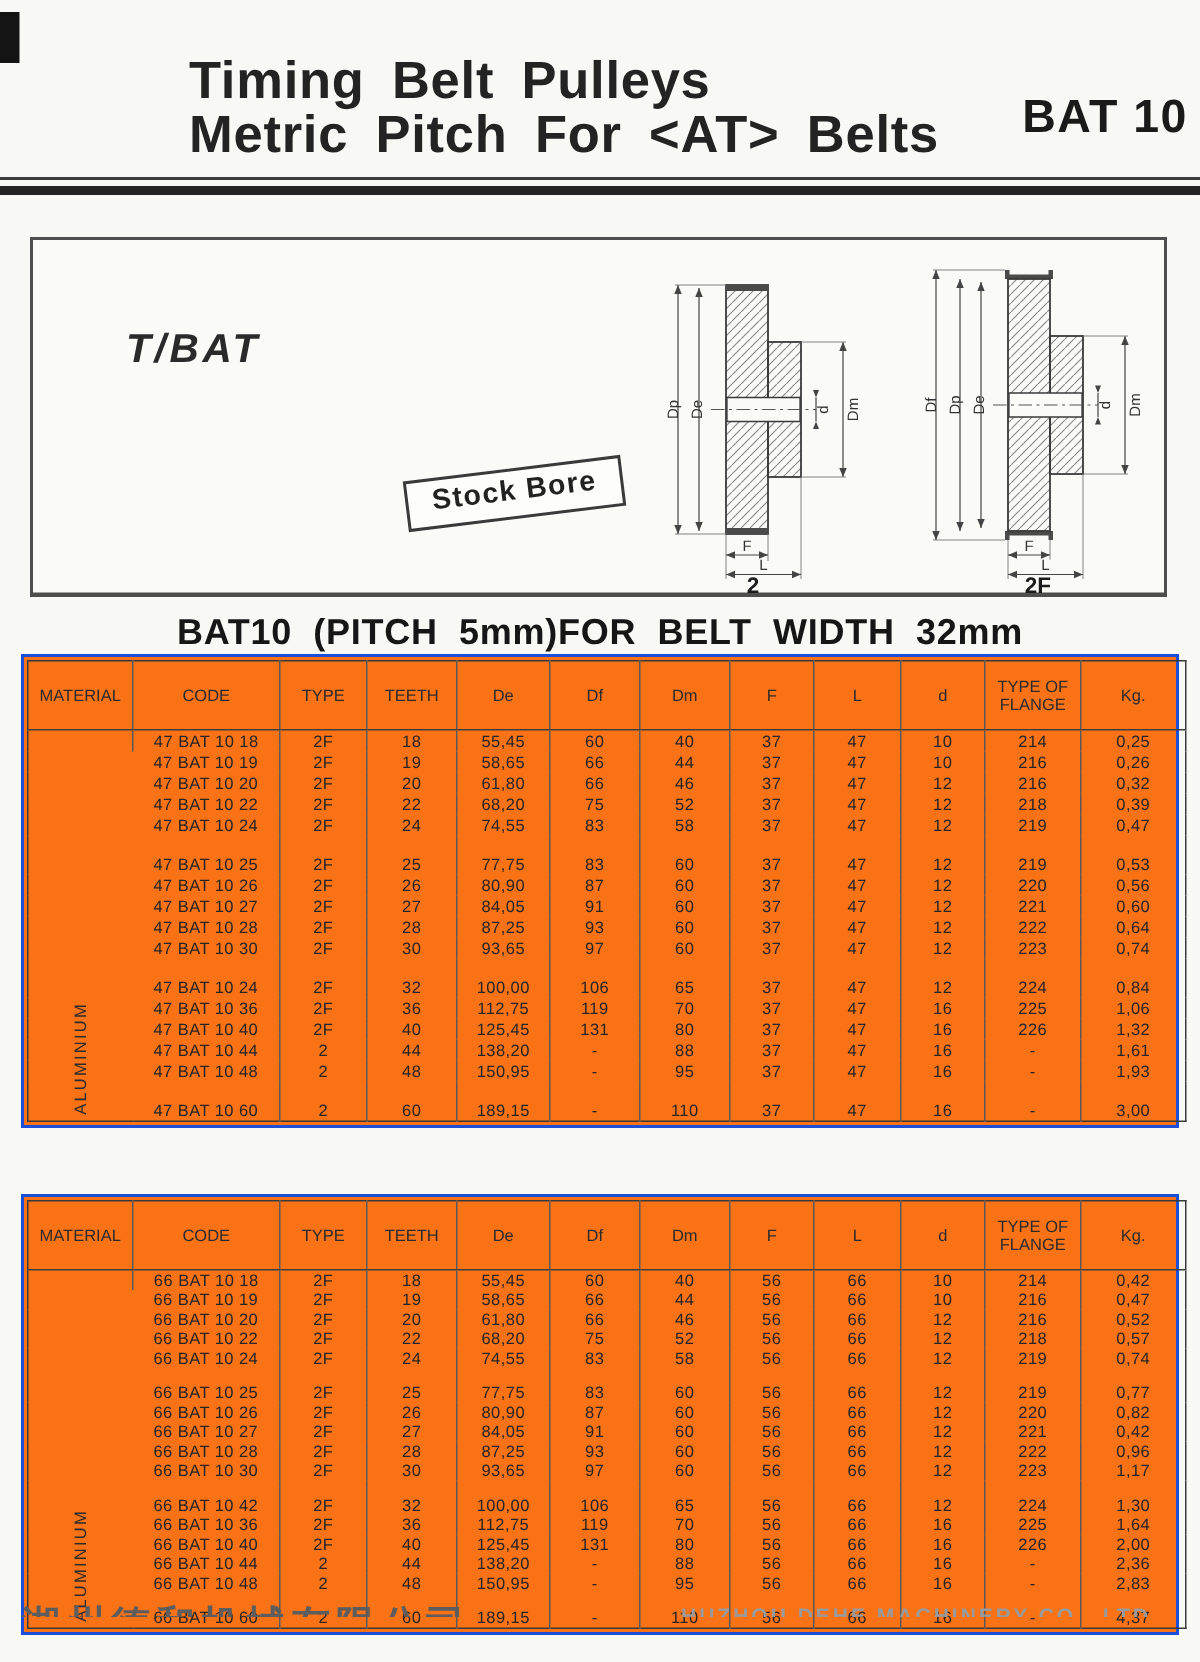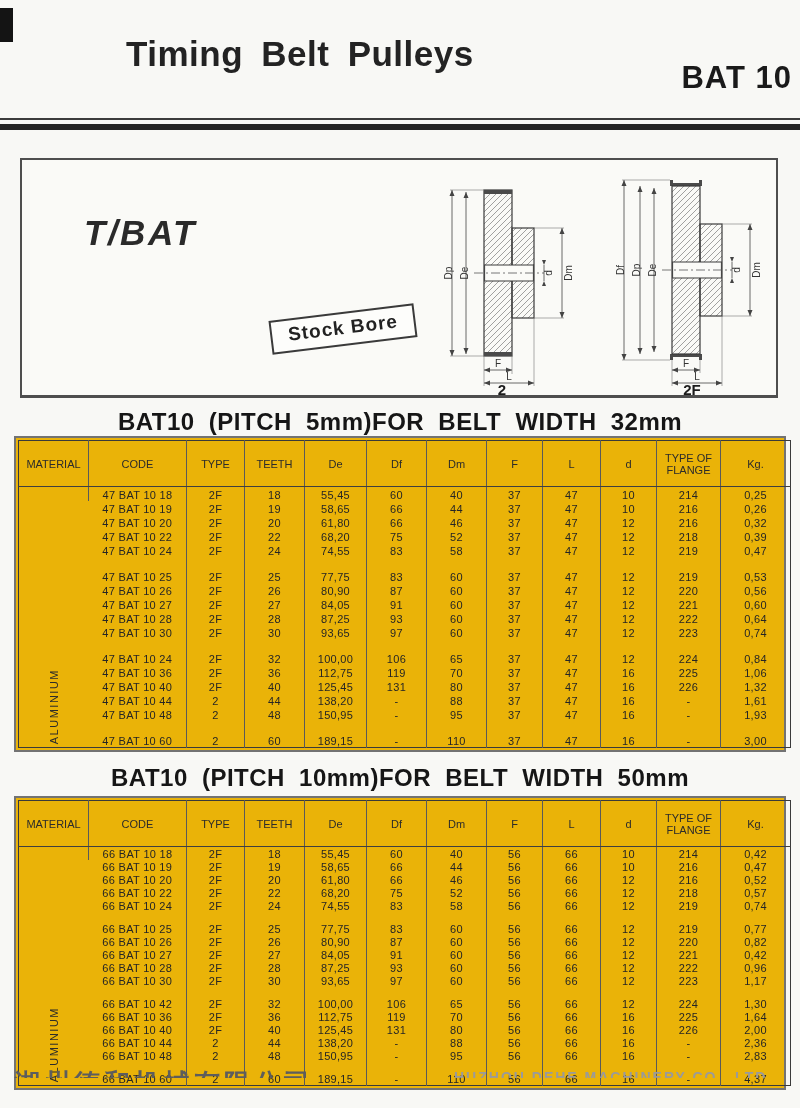--- a/index.html
+++ b/index.html
@@ -12,37 +12,37 @@
   .main-title { position:absolute; left:126px; top:36px; font-weight:bold; color:#232323;
                 font-size:35px; line-height:36px; letter-spacing:0.5px; word-spacing:8px; }
   .model-code { position:absolute; right:8px; top:60px; font-weight:bold; font-size:31px; color:#1a1a1a; letter-spacing:1px;text-align:right; }
   .header-rule-thin  { position:absolute; left:0; top:118px; width:800px; height:2px; background:#3c3c3c; }
   .header-rule-thick { position:absolute; left:0; top:124px; width:800px; height:6px; background:#242424; }
 
   
   .diagram-box { position:absolute; left:20px; top:158px; width:758px; height:240px;
                  border:2px solid #4e4e4e; border-bottom-width:3px; background:#fafaf7; }
   .product-name { position:absolute; left:62px; top:52px; font-weight:bold; font-style:italic;
-                  font-size:35px; line-height:41px; letter-spacing:2.5px; color:#2a2a2a; }
+                  font-size:27px; line-height:41px; letter-spacing:2.5px; color:#2a2a2a; }
   .stock-bore { position:absolute; left:248px; top:152px; transform:rotate(-7deg);
                 border:2px solid #3a3a3a; background:#fdfdfb; padding:3px 16px 5px;
                 font-weight:bold; font-size:19px; letter-spacing:1px; color:#222; }
   .drawing { position:absolute; }
   .drawing-2  { left:418px; top:18px; }
   .drawing-2f { left:592px; top:12px; }
   .drawing svg text { font-family:"Liberation Sans", sans-serif; font-size:10px; fill:#333; }
   .drawing svg text.caption { font-size:15px; font-weight:bold; fill:#1c1c1c; }
 
   
   .table-title { position:absolute; width:800px; text-align:center; font-weight:bold;
                  font-size:24px; letter-spacing:0.5px; word-spacing:7px; color:#161616; }
   .title-1 { top:408px; }
   .title-2 { top:764px; }
-  .table-shell { position:absolute; left:14px; width:772px; border:2px solid #737373;
-                 padding:2px; background:#eab308; }
+  .table-shell { position:absolute; left:14px; width:772px; border:2px solid #1d4ed8;
+                 padding:2px; background:#f97316; }
   .shell-1 { top:436px; }
   .shell-2 { top:796px; }
   table.data-table { width:100%; border-collapse:collapse; table-layout:fixed;
                      border:1px solid #3a3a3a; font-size:11px; color:#252525; }
   table.data-table th { font-weight:normal; font-size:11px; color:#2b2b2b; text-align:center;
                         vertical-align:middle; height:46px; border-left:1px solid #5a5a5a;
                         border-bottom:1.5px solid #3f3f3f; line-height:12px; }
   table.data-table th:first-child, table.data-table td:first-child { border-left:none; }
   table.data-table td { border-left:1px solid #5a5a5a; text-align:center; vertical-align:bottom;
                         height:14px; padding:0 2px; letter-spacing:0.3px; }
@@ -60,20 +60,21 @@
   .footer-en { position:absolute; left:440px; top:9px; font-size:14px; font-weight:bold; color:#9a9a9a; letter-spacing:2px; }
 </style>
 </head>
 <body>
 
 <div class="page">
 
   <div class="corner-mark"></div>
   <div class="main-title">
     <div>Timing Belt Pulleys</div>
+    <div>Metric Pitch For &lt;AT&gt; Belts</div>
   </div>
   <div class="model-code">BAT 10</div>
   <div class="header-rule-thin"></div>
   <div class="header-rule-thick"></div>
 
   <div class="diagram-box">
     <div class="product-name">
       <div>T/BAT</div>
     </div>
     <div class="stock-bore">Stock Bore</div>
@@ -414,21 +415,20 @@
             <td>37</td>
             <td>47</td>
             <td>16</td>
             <td>-</td>
             <td>3,00</td>
           </tr>
         </tbody>
     </table>
   </div>
 
-  <div class="table-title title-2">BAT10 (PITCH 10mm)FOR BELT WIDTH 50mm</div>
   <div class="table-shell shell-2">
     <table class="data-table" data-table="table2">
       <colgroup>
         <col style="width:70px">
           <col style="width:98px">
           <col style="width:58px">
           <col style="width:60px">
         <col style="width:62px">
           <col style="width:60px">
           <col style="width:60px">

